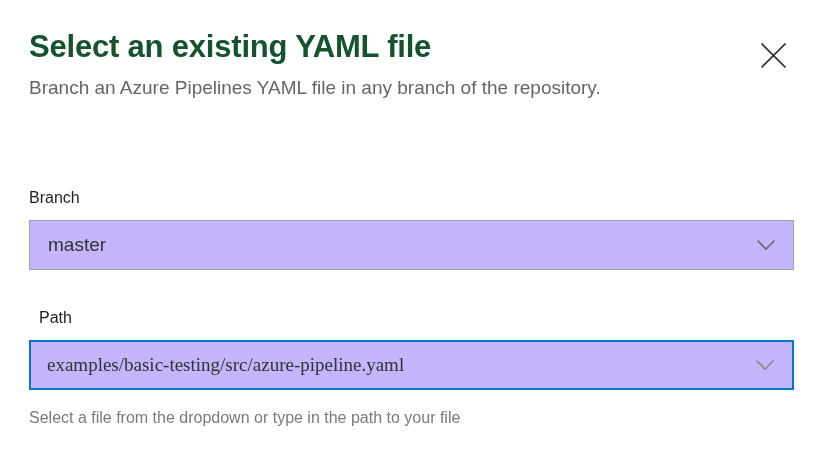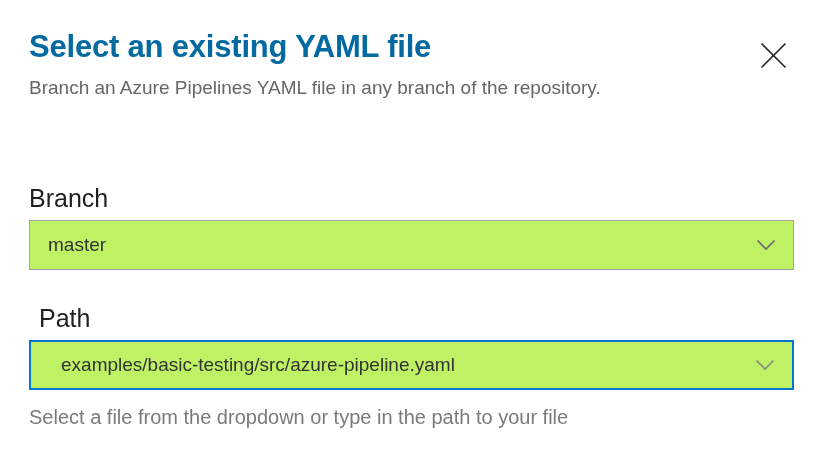--- a/index.html
+++ b/index.html
@@ -27,21 +27,21 @@
   .header {
     position: absolute;
     left: 29px;
     top: 28px;
     width: 740px;
   }
   .dialog-title {
     font-size: 31px;
     line-height: 38px;
     font-weight: 600;
-    color: #0369a1;
+    color: #14532d;
     letter-spacing: -0.2px;
     margin: 0;
     white-space: nowrap;
   }
   .dialog-subtitle {
     font-size: 19px;
     line-height: 29px;
     color: #666666;
     font-weight: 400;
     margin: 7px 0 0 0;
@@ -67,37 +67,37 @@
   }
 
   
   .form {
     position: absolute;
     left: 29px;
     top: 186px;
     width: 765px;
   }
   .field-label {
-    font-size: 25px;
+    font-size: 16px;
     line-height: 24px;
     color: #1f1f1f;
     font-weight: 400;
     margin: 0 0 10px 0;
   }
   .field-label.path-label {
     margin-top: 36px;
     margin-left: 10px;
   }
 
   .combo {
     position: relative;
     width: 765px;
     height: 50px;
     box-sizing: border-box;
-    background: #bef264;
+    background: #c4b5fd;
     display: flex;
     align-items: center;
   }
   .combo.default {
     border: 1px solid #a3a3a3;
   }
   .combo.focused {
     border: 2px solid #0078d4;
   }
   .combo-value {
@@ -109,39 +109,40 @@
     padding-right: 46px;
     white-space: nowrap;
     overflow: hidden;
     text-overflow: ellipsis;
     background: transparent;
     border: none;
     outline: none;
     font-family: "Liberation Sans", sans-serif;
   }
   .combo.focused .combo-value {
-    padding-left: 30px;
+    padding-left: 16px;
+    font-family: Liberation Serif, serif;
   }
   .chevron {
     position: absolute;
     right: 14px;
     top: 50%;
     transform: translateY(-50%);
     width: 26px;
     height: 26px;
     display: flex;
     align-items: center;
     justify-content: center;
     cursor: pointer;
   }
   .chevron svg { display: block; }
 
   .helper-text {
     margin: 17px 0 0 0;
-    font-size: 20px;
+    font-size: 16px;
     line-height: 21px;
     color: #7a7a7a;
     font-weight: 400;
   }
 </style>
 </head>
 <body>
 
 <div class="dialog">
 

